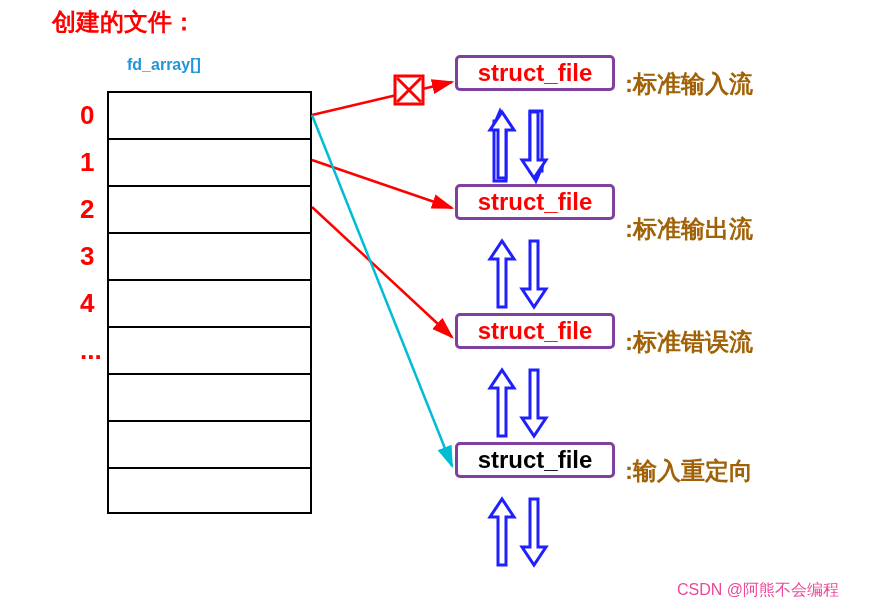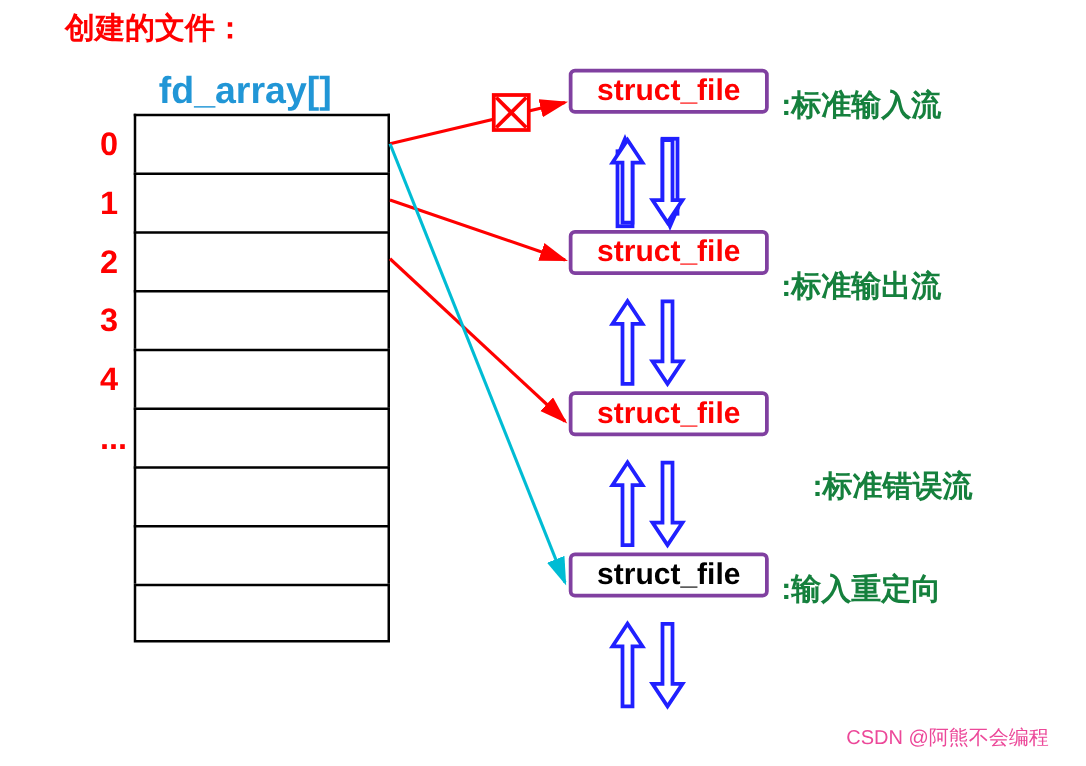--- a/index.html
+++ b/index.html
@@ -21,21 +21,21 @@
       left: 52px;
       top: 6px;
       font-size: 24px;
       font-weight: bold;
       color: #ff0000;
     }
     .array-label {
       position: absolute;
       left: 127px;
       top: 56px;
-      font-size: 30px;
+      font-size: 16px;
       font-weight: bold;
       color: #2196d6;
     }
     .fd-table {
       position: absolute;
       left: 107px;
       top: 91px;
       width: 205px;
     }
     .fd-row {
@@ -65,21 +65,21 @@
       justify-content: center;
       font-size: 24px;
       font-weight: bold;
     }
     .struct-text-red { color: #ff0000; }
     .struct-text-black { color: #000; }
     .struct-desc {
       position: absolute;
       font-size: 24px;
       font-weight: bold;
-      color: #15803d;
+      color: #a16207;
     }
     .watermark {
       position: absolute;
       right: 30px;
       bottom: 12px;
       font-size: 16px;
       color: #ec4899;
     }
     svg { position: absolute; top: 0; left: 0; }
   </style>
@@ -121,21 +121,21 @@
   <div class="struct-desc" style="left:625px; top:68px;">:标准输入流</div>
 
   <div class="struct-box" style="left:455px; top:184px;">
     <span class="struct-text-red">struct_file</span>
   </div>
   <div class="struct-desc" style="left:625px; top:197px;margin-top:16px;">:标准输出流</div>
 
   <div class="struct-box" style="left:455px; top:313px;">
     <span class="struct-text-red">struct_file</span>
   </div>
-  <div class="struct-desc" style="left:650px; top:326px;margin-top:47px;">:标准错误流</div>
+  <div class="struct-desc" style="left:625px; top:326px;">:标准错误流</div>
 
   <div class="struct-box" style="left:455px; top:442px;">
     <span class="struct-text-black">struct_file</span>
   </div>
   <div class="struct-desc" style="left:625px; top:455px;">:输入重定向</div>
 
   <svg width="869" height="613">
     <defs>
       <marker id="arrow-red" markerWidth="10" markerHeight="10" refX="8" refY="3" orient="auto">
         <path d="M0,0 L0,6 L9,3 z" fill="#ff0000"></path>

